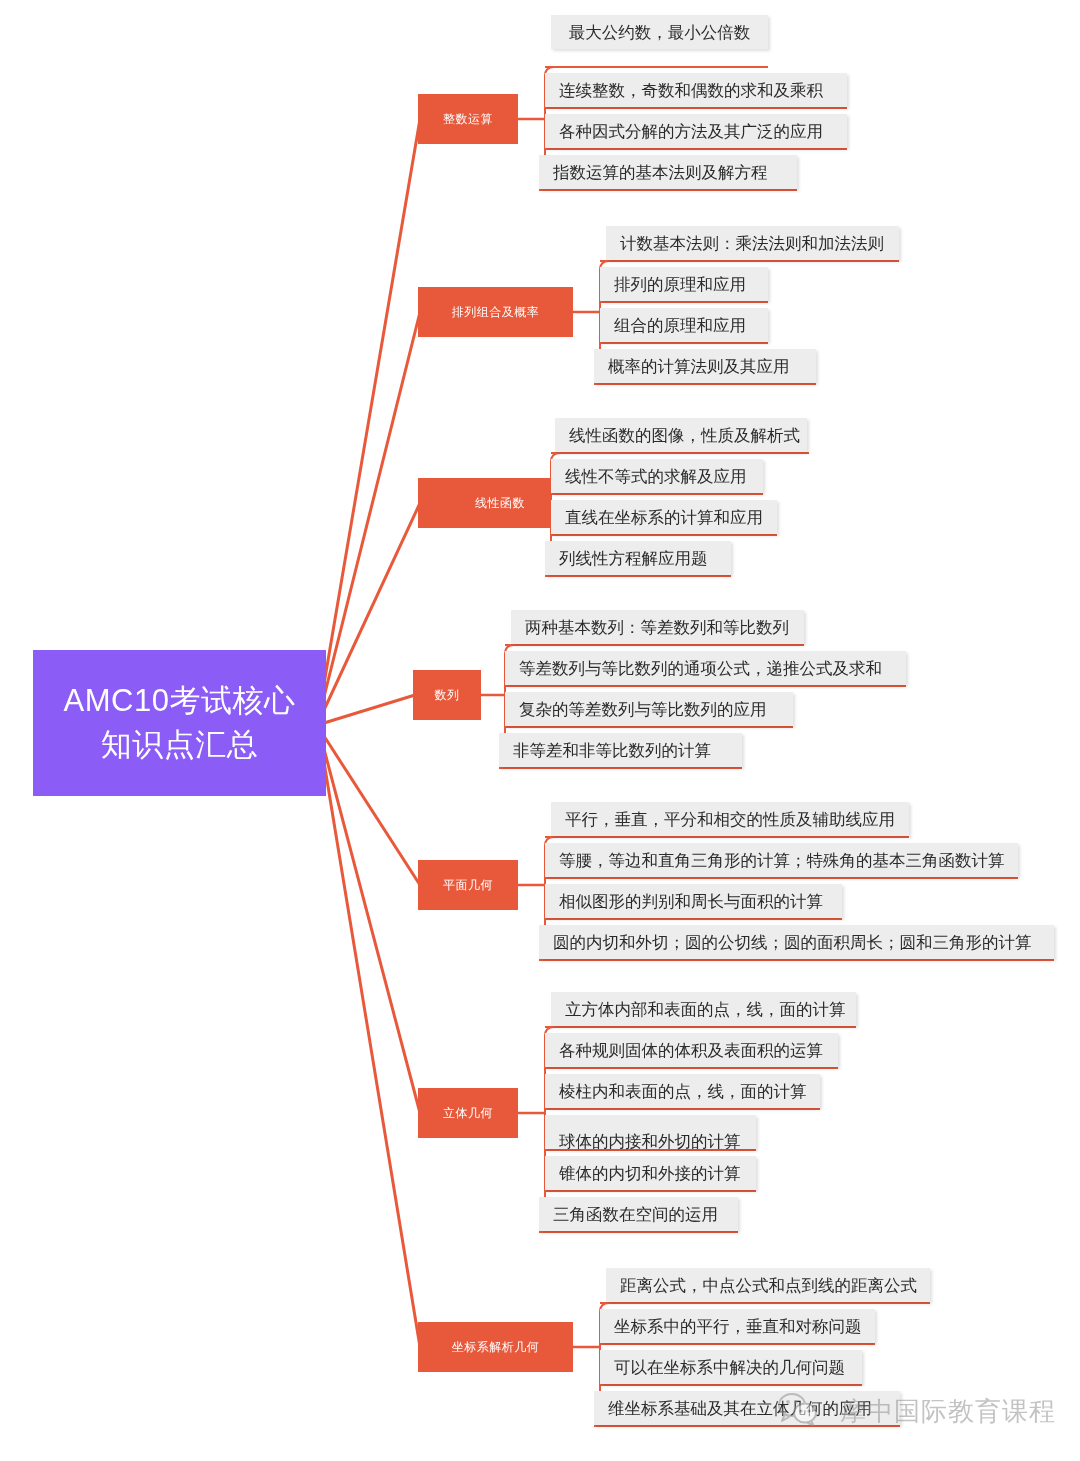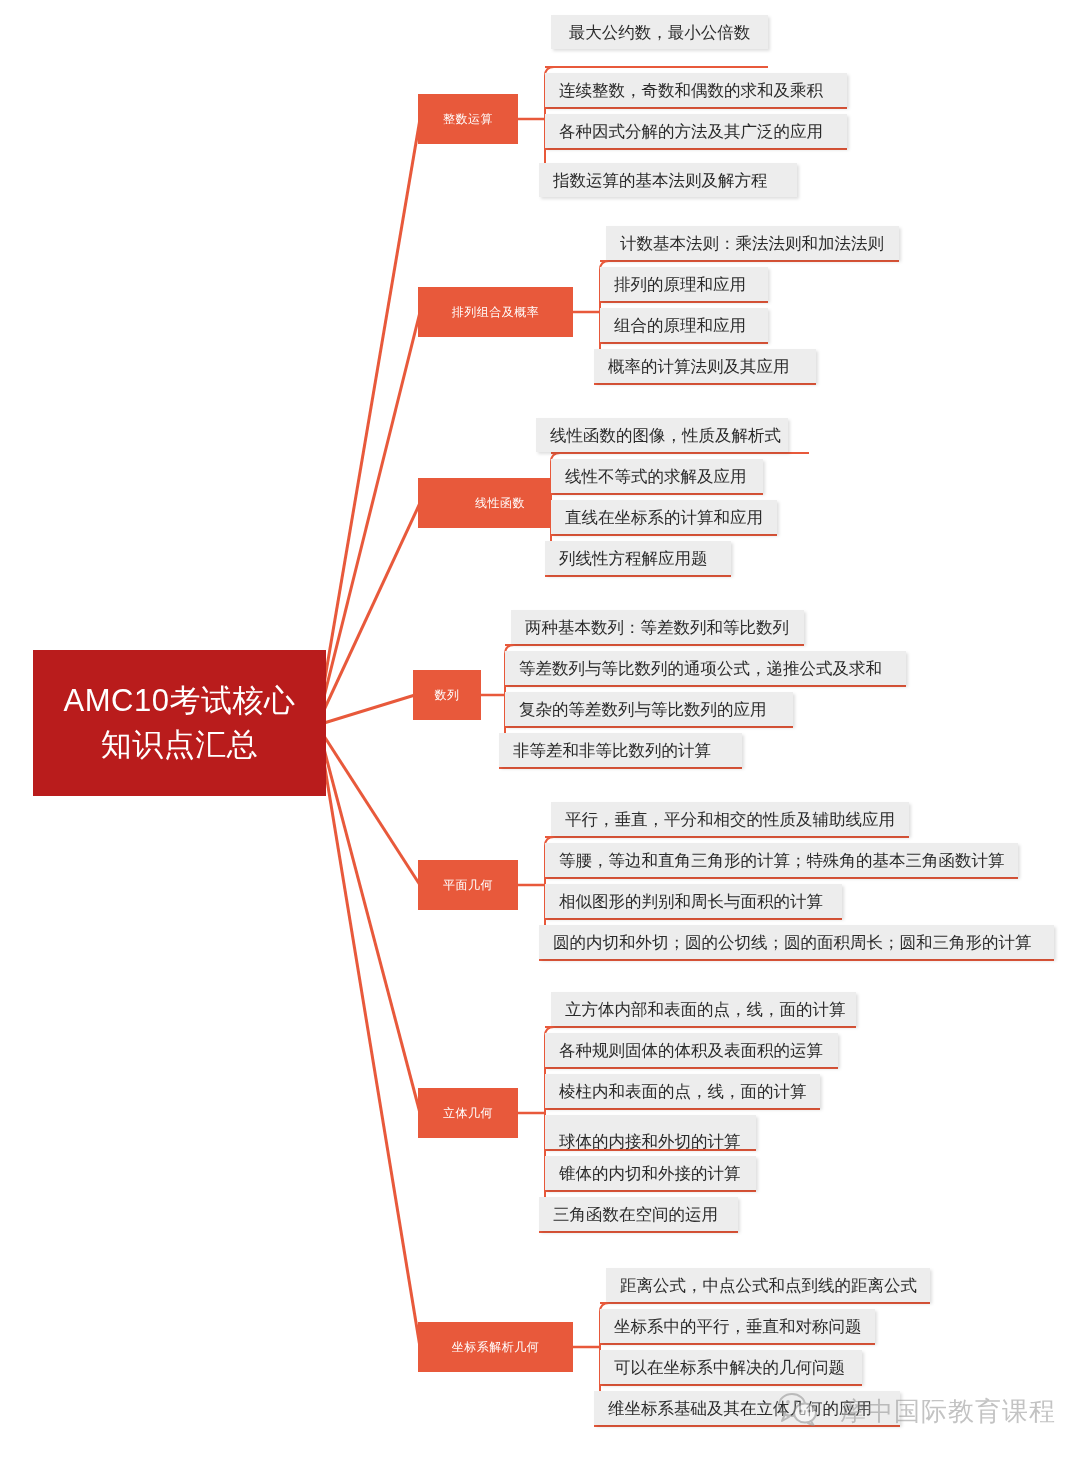--- a/index.html
+++ b/index.html
@@ -26,21 +26,21 @@
     pointer-events: none;
   }
 
   
   .root-node {
     position: absolute;
     left: 33px;
     top: 650px;
     width: 293px;
     height: 146px;
-    background: #b91c1c;
+    background: #8b5cf6;
     color: #ffffff;
     display: flex;
     flex-direction: column;
     align-items: center;
     justify-content: center;
     text-align: center;
     font-size: 31px;
     line-height: 1.42;
     letter-spacing: 0.5px;
     z-index: 5;
@@ -167,42 +167,42 @@
       </div>
       <div class="leaf-box" style="left: 551px; top: 15px; width: 217px; justify-content: center;">
         <span>最大公约数，最小公倍数</span>
       </div>
       <div class="leaf-box" style="left: 545px; top: 73px; width: 302px;">
         <span>连续整数，奇数和偶数的求和及乘积</span>
       </div>
       <div class="leaf-box" style="left: 545px; top: 114px; width: 302px;">
         <span>各种因式分解的方法及其广泛的应用</span>
       </div>
-      <div class="leaf-box" style="left: 539px; top: 155px; width: 258px; margin-top: 8px;">
+      <div class="leaf-box" style="left: 539px; top: 155px; width: 258px;">
         <span>指数运算的基本法则及解方程</span>
       </div>
       <div class="branch-node" style="left: 418px; top: 287px; width: 155px;">
         <span>排列组合及概率</span>
       </div>
       <div class="leaf-box" style="left: 606px; top: 226px; width: 293px;">
         <span>计数基本法则：乘法法则和加法法则</span>
       </div>
       <div class="leaf-box" style="left: 600px; top: 267px; width: 168px;">
         <span>排列的原理和应用</span>
       </div>
       <div class="leaf-box" style="left: 600px; top: 308px; width: 168px;">
         <span>组合的原理和应用</span>
       </div>
       <div class="leaf-box" style="left: 594px; top: 349px; width: 222px;">
         <span>概率的计算法则及其应用</span>
       </div>
       <div class="branch-node" style="left: 418px; top: 478px; width: 100px; padding-left: 32px;">
         <span>线性函数</span>
       </div>
-      <div class="leaf-box" style="left: 536px; top: 418px; width: 252px;">
+      <div class="leaf-box" style="left: 555px; top: 418px; width: 252px;">
         <span>线性函数的图像，性质及解析式</span>
       </div>
       <div class="leaf-box" style="left: 551px; top: 459px; width: 212px;">
         <span>线性不等式的求解及应用</span>
       </div>
       <div class="leaf-box" style="left: 551px; top: 500px; width: 226px;">
         <span>直线在坐标系的计算和应用</span>
       </div>
       <div class="leaf-box" style="left: 545px; top: 541px; width: 186px;">
         <span>列线性方程解应用题</span>

